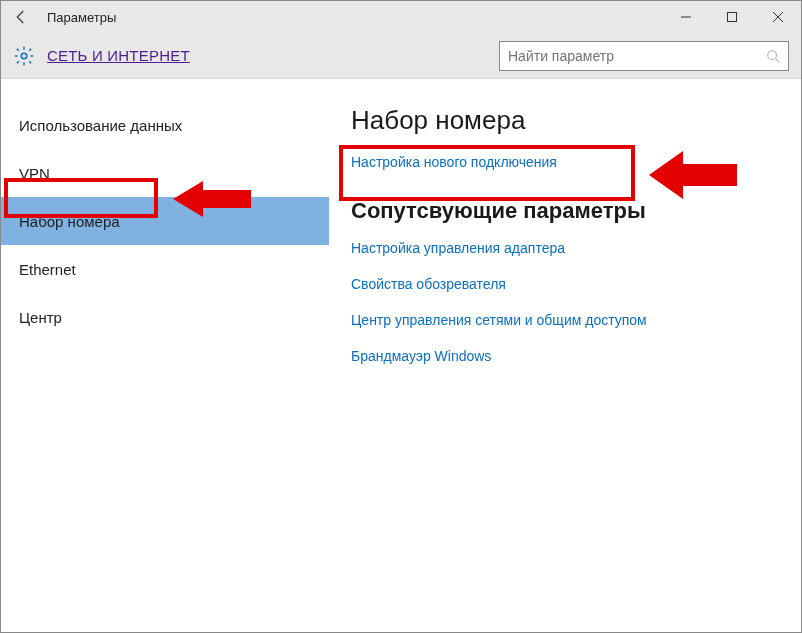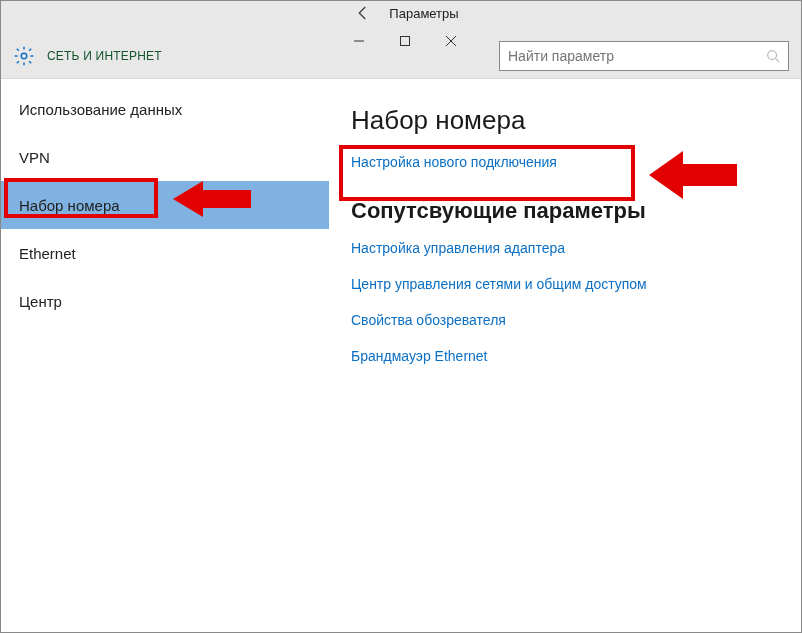--- a/index.html
+++ b/index.html
@@ -1,33 +1,33 @@
 <!DOCTYPE html>
 <html><head>
 <meta charset="utf-8">
 <style>
   * { margin: 0; padding: 0; box-sizing: border-box; font-family: "Segoe UI", Tahoma, sans-serif; }
   body { background: #f0f0f0; width: 802px; height: 633px; overflow: hidden; }
   .window { width: 802px; height: 633px; background: #fff; border: 1px solid #888; position: relative; }
-  .titlebar { height: 32px; background: #e8e8e8; display: flex; align-items: center; justify-content: space-between; padding-left: 8px; flex-direction: column; }
+  .titlebar { height: 32px; background: #e8e8e8; display: flex; align-items: center; justify-content: space-between; padding-left: 8px; }
   .titlebar-left { display: flex; align-items: center; gap: 14px; }
   .back-btn { width: 24px; height: 24px; display: flex; align-items: center; justify-content: center; cursor: pointer; }
   .title-text { font-size: 13px; color: #222; }
   .win-controls { display: flex; }
   .win-ctl { width: 46px; height: 32px; display: flex; align-items: center; justify-content: center; cursor: pointer; }
   .header-row { height: 46px; background: #e8e8e8; display: flex; align-items: center; justify-content: space-between; padding: 0 12px; border-bottom: 1px solid #d9d9d9; }
   .header-left { display: flex; align-items: center; gap: 12px; }
   .gear-icon { width: 22px; height: 22px; }
-  .cat-title { font-size: 12px; letter-spacing: 0.2px; color: #14532d; }
+  .cat-title { font-size: 15px; letter-spacing: 0.2px; color: #4c1d95; text-decoration: underline; }
   .searchbox { width: 290px; height: 30px; border: 1px solid #888; background: #fff; display: flex; align-items: center; padding: 0 8px; justify-content: space-between; }
   .search-input { border: none; outline: none; font-size: 14px; color: #0f766e; flex: 1; background: transparent; }
   .search-ic { width: 14px; height: 14px; opacity: .5; }
 
   .body-area { display: flex; height: calc(100% - 78px); }
-  .sidebar { width: 328px; background: #fff; padding-top: 6px; }
+  .sidebar { width: 328px; background: #fff; padding-top: 22px; }
   .nav-item { height: 48px; display: flex; align-items: center; padding: 0 18px; font-size: 15px; color: #222; cursor: pointer; }
   .nav-item.active { background: #7fb2e0; }
   .content { flex: 1; background: #fff; padding: 26px 22px 0 22px; }
   .content h1 { font-size: 26px; font-weight: 400; color: #1a1a1a; margin-bottom: 18px; }
   .content h2 { font-size: 22px; font-weight: 700; color: #1a1a1a; margin: 28px 0 16px 0; }
   .link { color: #0b6fc4; font-size: 14px; display: block; margin-bottom: 20px; cursor: pointer; }
 
   
   .hl { position: absolute; border: 4px solid #e20000; pointer-events: none; }
   .arrow { position: absolute; pointer-events: none; }
@@ -100,23 +100,23 @@
       <div class="nav-item">
           <span>Центр</span>
         </div>
     </div>
 
     <div class="content">
       <h1>Набор номера</h1>
       <a class="link">Настройка нового подключения</a>
       <h2>Сопутсвующие параметры</h2>
       <a class="link">Настройка управления адаптера</a>
+      <a class="link">Свойства обозревателя</a>
       <a class="link">Центр управления сетями и общим доступом</a>
-      <a class="link">Свойства обозревателя</a>
-      <a class="link">Брандмауэр Ethernet</a>
+      <a class="link">Брандмауэр Windows</a>
     </div>
   </div>
 
   <div class="hl" style="top:177px;left:3px;width:154px;height:40px;"></div>
   <svg class="arrow" style="top:174px;left:172px;" width="80" height="48">
     <polygon points="0,24 30,6 30,15 78,15 78,33 30,33 30,42" fill="#e20000"></polygon>
   </svg>
 
   <div class="hl" style="top:144px;left:338px;width:296px;height:56px;"></div>
   <svg class="arrow" style="top:146px;left:648px;" width="90" height="56">

